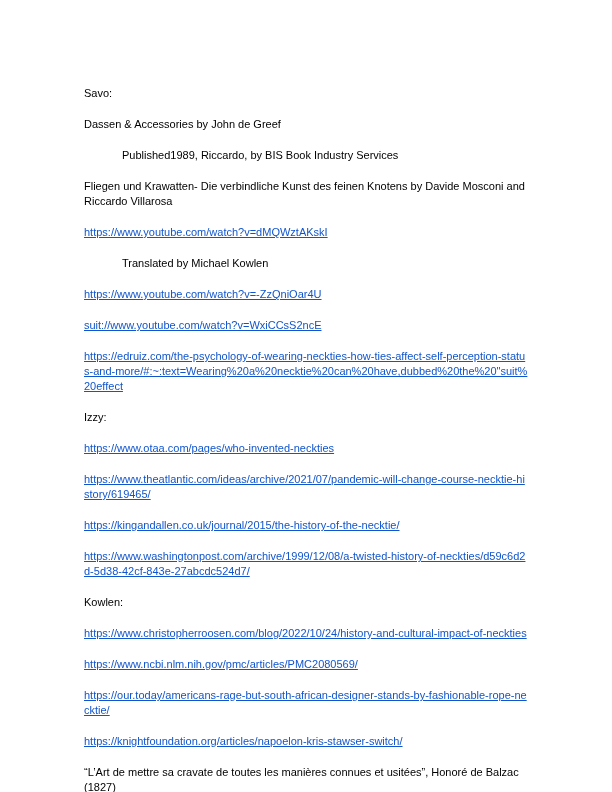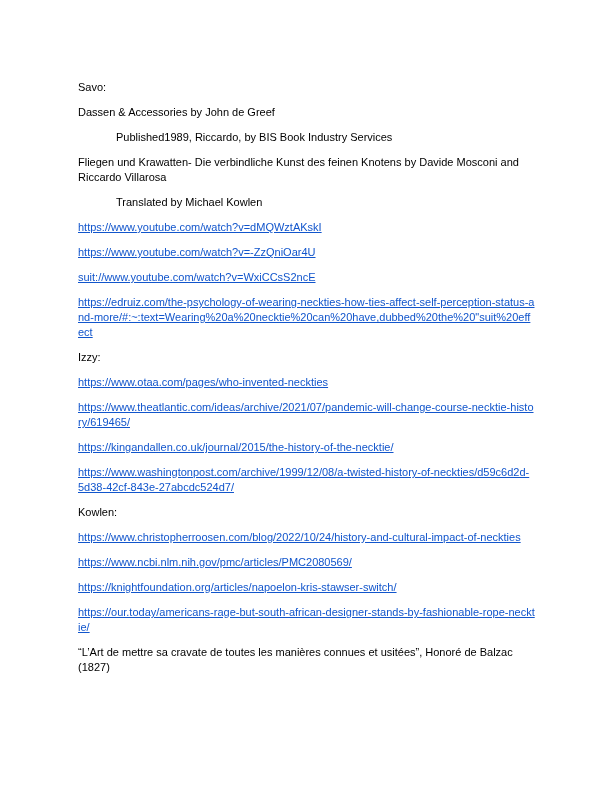--- a/index.html
+++ b/index.html
@@ -15,21 +15,21 @@
     overflow: hidden;
   }
   .page {
     box-sizing: border-box;
     width: 612px;
     height: 792px;
     padding: 70px 67px 40px 68px;
     background: #ffffff;
   }
   p.line {
-    margin: 10px;
+    margin: 16px;
     font-size: 11px;
     line-height: 15px;
     overflow-wrap: break-word;
   }
   .m0 { margin-bottom: 0; }
   .m1 { margin-bottom: 13px; }
   .m2 { margin-bottom: 30px; }
   .indent { padding-left: 38px; }
   a.doc-link {
     color: #1155cc;
@@ -41,36 +41,36 @@
 </head>
 <body>
 
 <div class="page">
 
   <p class="line m0">Savo:</p>
   <p class="line m0">Dassen &amp; Accessories by John de Greef</p>
   <p class="line m1 indent">Published1989, Riccardo, by BIS Book Industry Services</p>
 
   <p class="line m0">Fliegen und Krawatten- Die verbindliche Kunst des feinen Knotens by Davide Mosconi and Riccardo Villarosa</p>
+  <p class="line m1"><a class="doc-link">https://www.youtube.com/watch?v=dMQWztAKskI</a></p>
+
   <p class="line m2 indent">Translated by Michael Kowlen</p>
-
-  <p class="line m1"><a class="doc-link">https://www.youtube.com/watch?v=dMQWztAKskI</a></p>
   <p class="line m1"><a class="doc-link">https://www.youtube.com/watch?v=-ZzQniOar4U</a></p>
   <p class="line m1"><a class="doc-link">suit://www.youtube.com/watch?v=WxiCCsS2ncE</a></p>
   <p class="line m1"><a class="doc-link">https://edruiz.com/the-psychology-of-wearing-neckties-how-ties-affect-self-perception-status-and-more/#:~:text=Wearing%20a%20necktie%20can%20have,dubbed%20the%20"suit%20effect</a></p>
 
   <p class="line m1">Izzy:</p>
 
   <p class="line m1"><a class="doc-link">https://www.otaa.com/pages/who-invented-neckties</a></p>
   <p class="line m1"><a class="doc-link">https://www.theatlantic.com/ideas/archive/2021/07/pandemic-will-change-course-necktie-history/619465/</a></p>
   <p class="line m1"><a class="doc-link">https://kingandallen.co.uk/journal/2015/the-history-of-the-necktie/</a></p>
   <p class="line m1"><a class="doc-link">https://www.washingtonpost.com/archive/1999/12/08/a-twisted-history-of-neckties/d59c6d2d-5d38-42cf-843e-27abcdc524d7/</a></p>
 
   <p class="line m2">Kowlen:</p>
 
   <p class="line m1"><a class="doc-link">https://www.christopherroosen.com/blog/2022/10/24/history-and-cultural-impact-of-neckties</a></p>
   <p class="line m1"><a class="doc-link">https://www.ncbi.nlm.nih.gov/pmc/articles/PMC2080569/</a></p>
+  <p class="line m1"><a class="doc-link">https://our.today/americans-rage-but-south-african-designer-stands-by-fashionable-rope-necktie/</a></p>
   <p class="line m1"><a class="doc-link">https://knightfoundation.org/articles/napoelon-kris-stawser-switch/</a></p>
-  <p class="line m1"><a class="doc-link">https://our.today/americans-rage-but-south-african-designer-stands-by-fashionable-rope-necktie/</a></p>
 
   <p class="line m0">“L’Art de mettre sa cravate de toutes les manières connues et usitées”, Honoré de Balzac (1827)</p>
 
 </div>
 
 </body></html>

